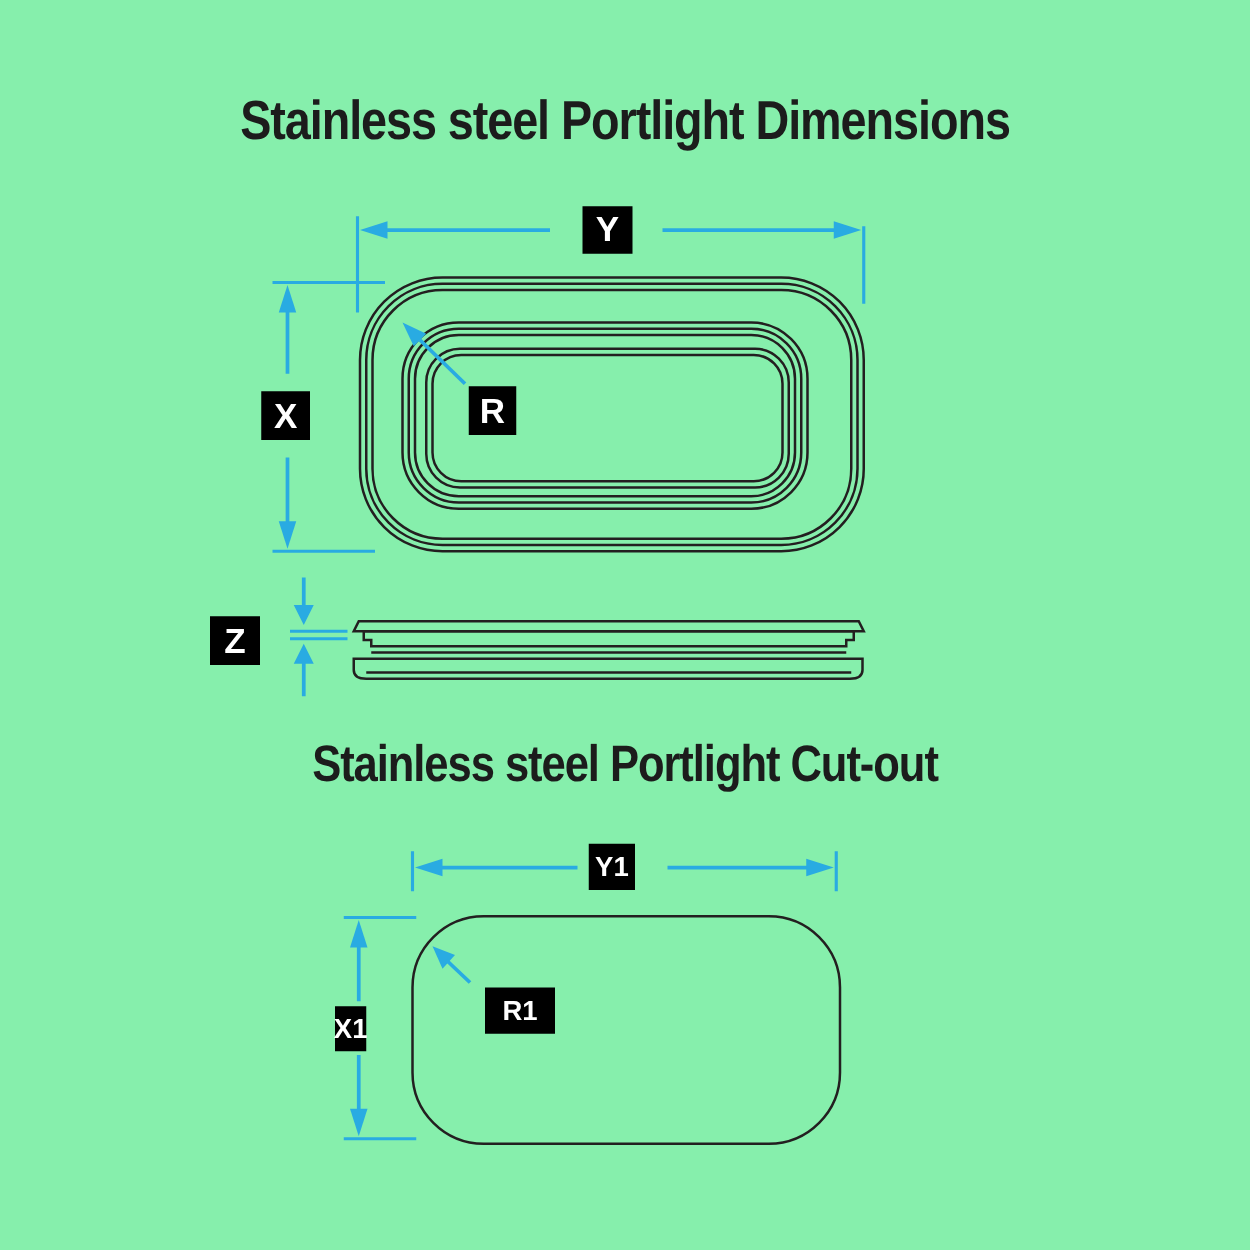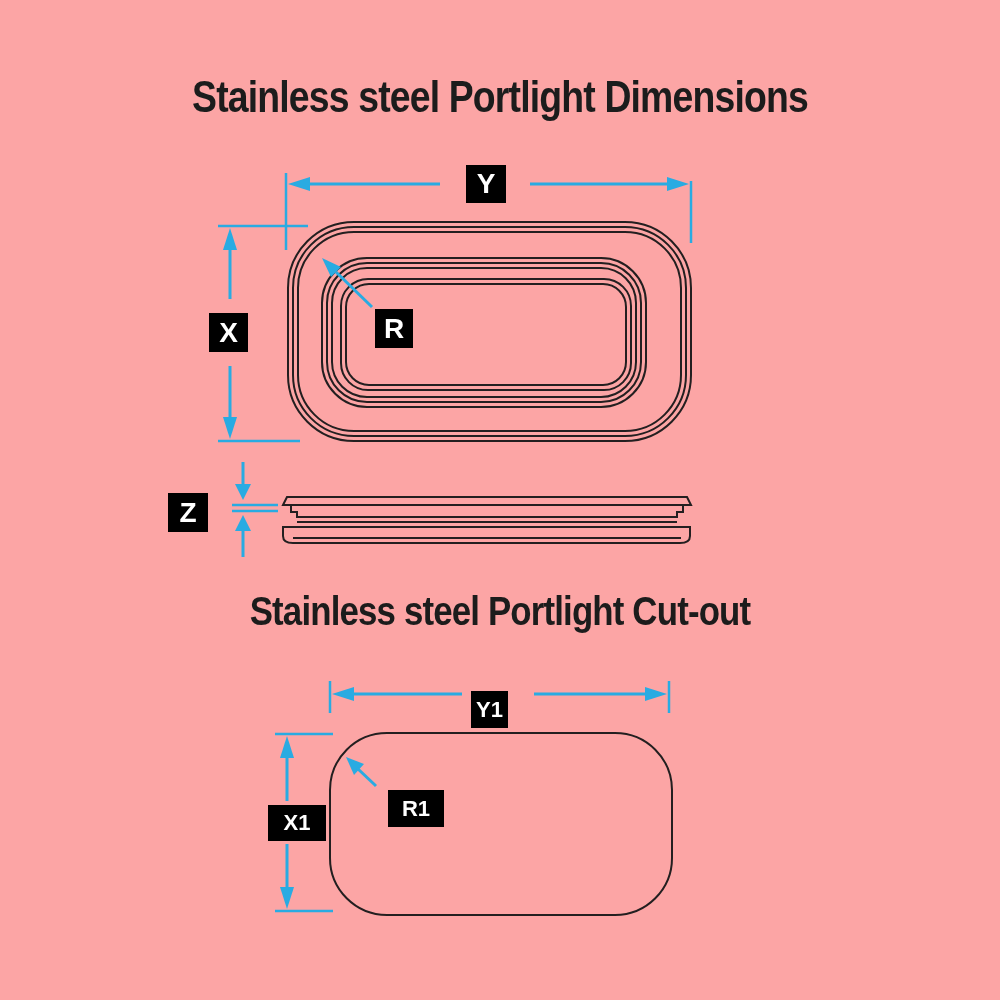--- a/index.html
+++ b/index.html
@@ -4,21 +4,21 @@
 <style>
   html, body {
     margin: 0;
     padding: 0;
     background: #ffffff;
   }
   .canvas {
     position: relative;
     width: 1000px;
     height: 1000px;
-    background: #fca5a5;
+    background: #86efac;
     font-family: "Liberation Sans", sans-serif;
     overflow: hidden;
   }
   .title {
     position: absolute;
     left: 0;
     width: 1000px;
     text-align: center;
     font-weight: 700;
     color: #1c1c1c;
@@ -41,22 +41,22 @@
     line-height: 1;
     user-select: none;
   }
   .dim-label.single { font-size: 28px; }
   .dim-label.double { font-size: 22px; letter-spacing: 0px; }
 
   #label-y  { left: 466px; top: 165px; width: 40px; height: 38px; }
   #label-x  { left: 209px; top: 313px; width: 39px; height: 39px; }
   #label-r  { left: 375px; top: 309px; width: 38px; height: 39px; }
   #label-z  { left: 168px; top: 493px; width: 40px; height: 39px; }
-  #label-y1 { left: 471px; top: 691px; width: 37px; height: 37px; }
-  #label-x1 { left: 268px; top: 805px; width: 58px; height: 36px; }
+  #label-y1 { left: 471px; top: 675px; width: 37px; height: 37px; }
+  #label-x1 { left: 268px; top: 805px; width: 25px; height: 36px; }
   #label-r1 { left: 388px; top: 790px; width: 56px; height: 37px; }
 
   svg.drawing {
     position: absolute;
     left: 0;
     top: 0;
   }
   .ink  { stroke: #231f20; stroke-width: 2; fill: none; }
   .cyan { stroke: #29abe2; stroke-width: 3; fill: none; }
   .cyan-thin { stroke: #29abe2; stroke-width: 2.5; fill: none; }

